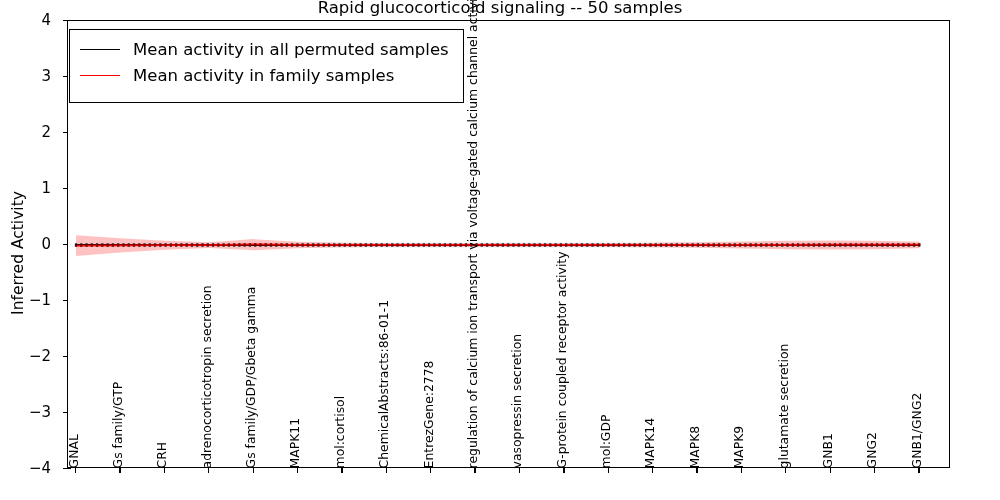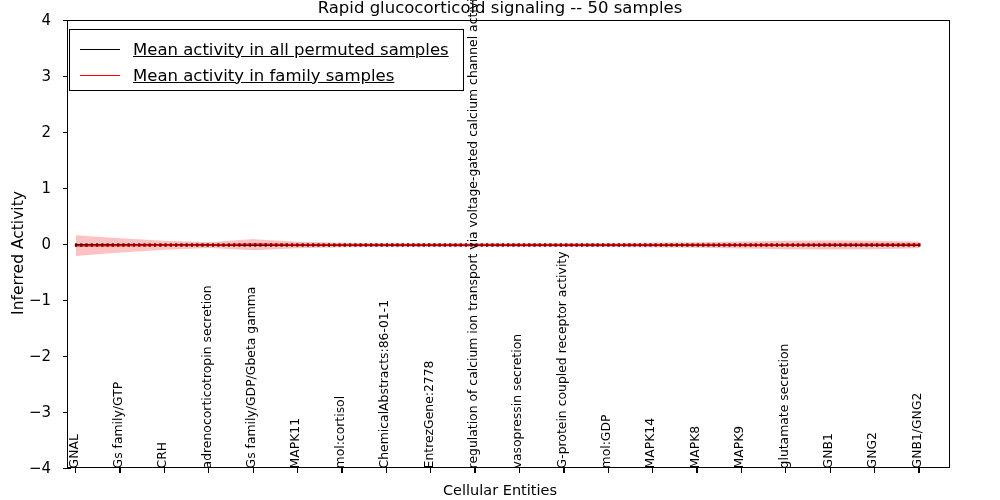--- a/index.html
+++ b/index.html
@@ -78,23 +78,22 @@
     text-align:center;font-size:14.5px;color:#000;
     white-space:nowrap;
   }
 
   
   .legend{
     position:absolute;
     left:69px;top:29px;
     border:1.3px solid #000;
     background:#fff;
-    padding:6px 14px 2px 10px;
+    padding:6px 14px 14px 10px;
     box-sizing:border-box;
-    text-decoration:underline;
   }
   .legend-row{
     display:flex;align-items:center;
     height:26px;
   }
   .legend-line{
     width:40px;height:0;border-top-width:1.6px;border-top-style:solid;
     margin-right:13px;flex:none;
   }
   .legend-label{font-size:16.5px;color:#000;white-space:nowrap;}
@@ -511,21 +510,20 @@
       <div class="xl" style="left: 500.706px; bottom: 32px;">G-protein coupled receptor activity</div>
       <div class="xl" style="left: 545.088px; bottom: 32px;">mol:GDP</div>
       <div class="xl" style="left: 589.471px; bottom: 32px;">MAPK14</div>
       <div class="xl" style="left: 633.853px; bottom: 32px;">MAPK8</div>
       <div class="xl" style="left: 678.236px; bottom: 32px;">MAPK9</div>
       <div class="xl" style="left: 722.618px; bottom: 32px;">glutamate secretion</div>
       <div class="xl" style="left: 767px; bottom: 32px;">GNB1</div>
       <div class="xl" style="left: 811.383px; bottom: 32px;">GNG2</div>
       <div class="xl" style="left: 855.765px; bottom: 32px;">GNB1/GNG2</div>
     </div>
-  <div class="xlabel-title">Cellular Entities</div>
 
   <div class="legend">
     <div class="legend-row">
       <span class="legend-line" style="border-top-color:#000000"></span>
       <span class="legend-label">Mean activity in all permuted samples</span>
     </div>
     <div class="legend-row">
       <span class="legend-line" style="border-top-color:#ff0000"></span>
       <span class="legend-label">Mean activity in family samples</span>
     </div>

